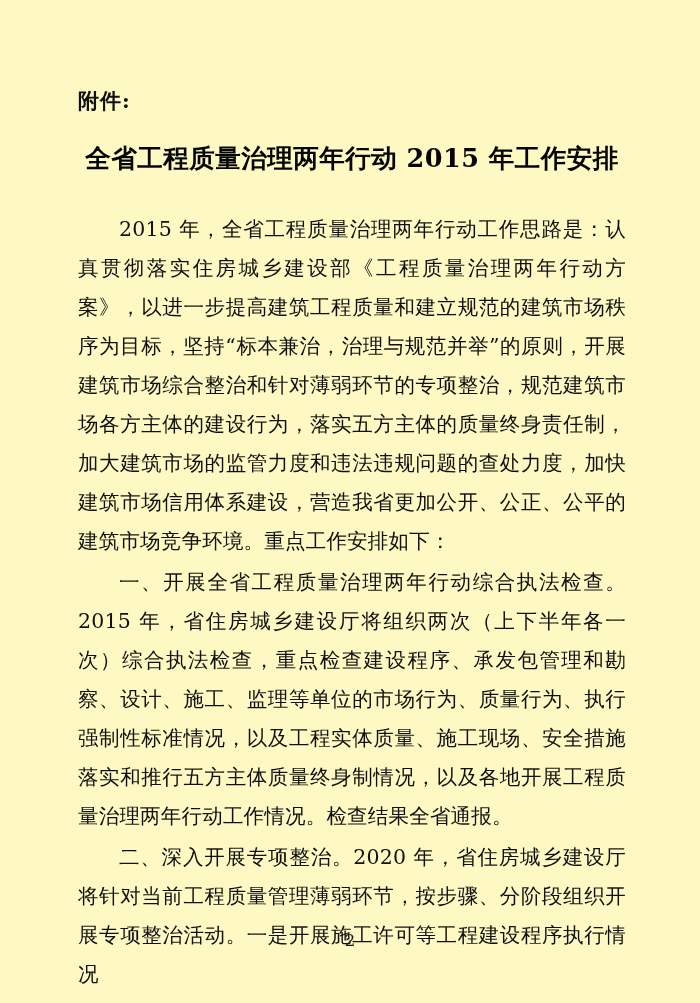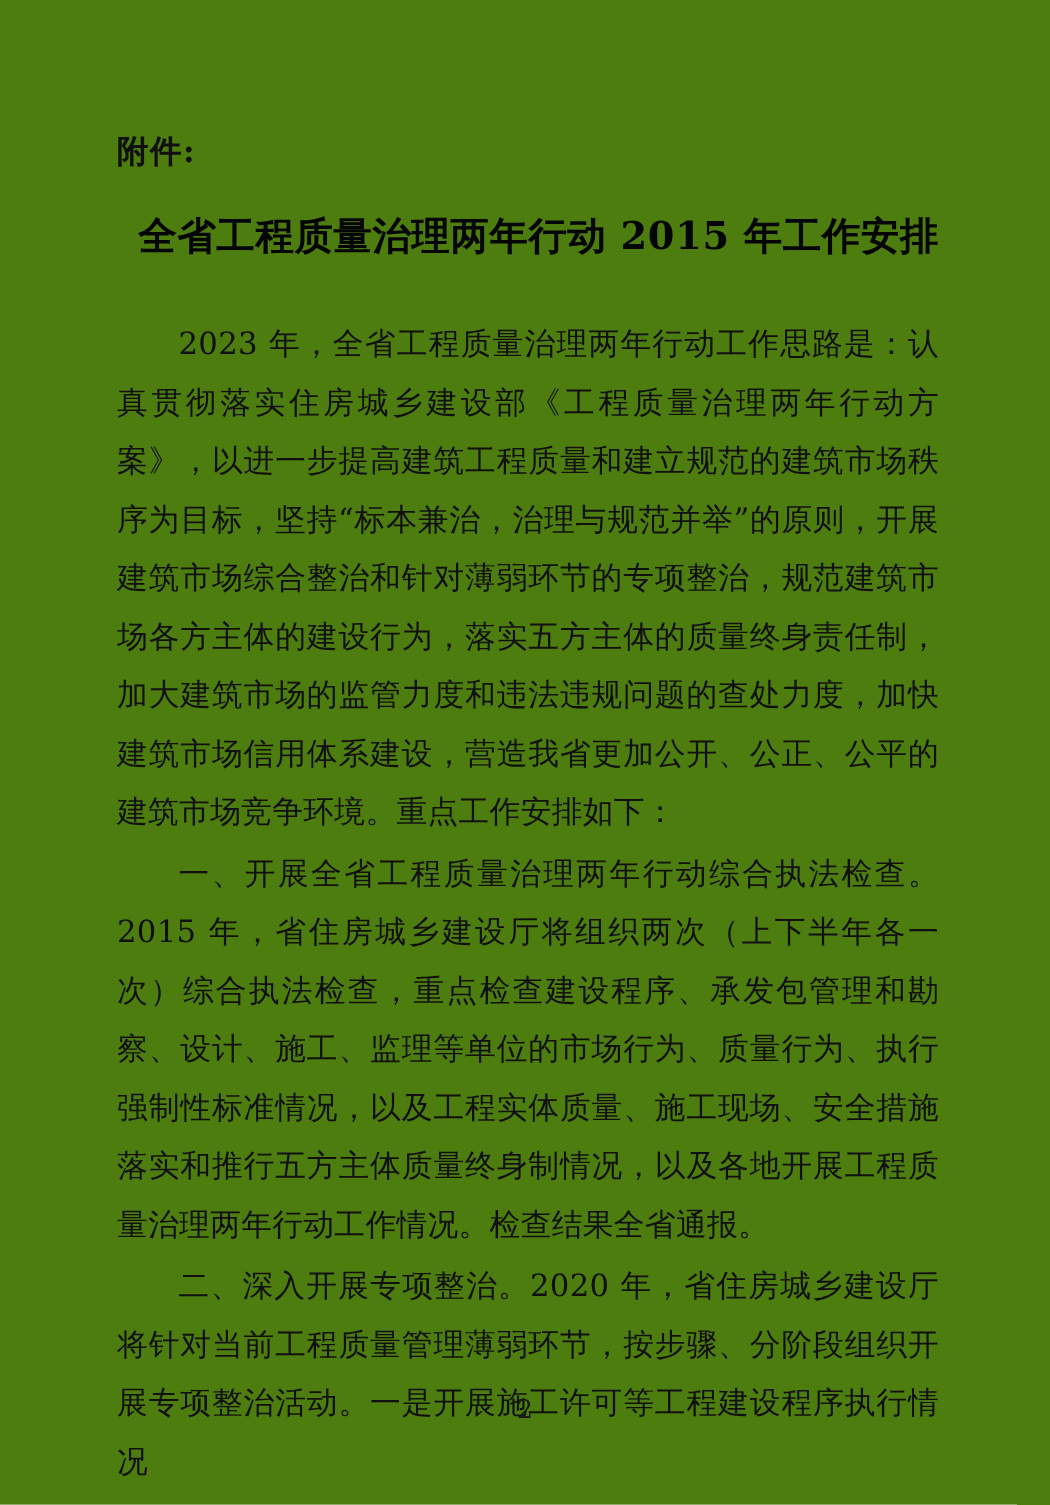--- a/index.html
+++ b/index.html
@@ -14,41 +14,41 @@
     font-family: "DejaVu Serif", "Liberation Serif", serif;
     color: #141414;
     overflow: hidden;
   }
   .page {
     position: absolute;
     left: 0;
     top: 0;
     width: 700px;
     height: 1003px;
-    background: #4d7c0f;
+    background: #fef9c3;
   }
   .content {
     position: absolute;
     left: 78px;
     top: 86px;
     width: 548px;
   }
   .attachment-label {
     font-size: 21px;
     line-height: 1.4;
     letter-spacing: 1px;
     font-weight: 600;
     color: #0f0f0f;
     margin: 0 0 26px 0;
   }
   .doc-title {
     font-size: 25.5px;
     font-weight: 700;
     letter-spacing: 0.5px;
-    text-align: right;
+    text-align: center;
     color: #050505;
     margin: 0 0 34px 0;
     line-height: 1.35;
     white-space: nowrap;
   }
   .para {
     font-size: 20.5px;
     line-height: 39px;
     text-align: justify;
     text-justify: inter-ideograph;
@@ -74,21 +74,21 @@
 </head>
 <body>
 
 <div class="page">
   <div class="content">
 
     <p class="attachment-label">附件:</p>
 
     <h1 class="doc-title">全省工程质量治理两年行动 2015 年工作安排</h1>
 
-    <p class="para indent">2023 年，全省工程质量治理两年行动工作思路是：认真贯彻落实住房城乡建设部《工程质量治理两年行动方案》，以进一步提高建筑工程质量和建立规范的建筑市场秩序为目标，坚持“标本兼治，治理与规范并举”的原则，开展建筑市场综合整治和针对薄弱环节的专项整治，规范建筑市场各方主体的建设行为，落实五方主体的质量终身责任制，加大建筑市场的监管力度和违法违规问题的查处力度，加快建筑市场信用体系建设，营造我省更加公开、公正、公平的建筑市场竞争环境。重点工作安排如下：</p>
+    <p class="para indent">2015 年，全省工程质量治理两年行动工作思路是：认真贯彻落实住房城乡建设部《工程质量治理两年行动方案》，以进一步提高建筑工程质量和建立规范的建筑市场秩序为目标，坚持“标本兼治，治理与规范并举”的原则，开展建筑市场综合整治和针对薄弱环节的专项整治，规范建筑市场各方主体的建设行为，落实五方主体的质量终身责任制，加大建筑市场的监管力度和违法违规问题的查处力度，加快建筑市场信用体系建设，营造我省更加公开、公正、公平的建筑市场竞争环境。重点工作安排如下：</p>
 
     <p class="para indent">一、开展全省工程质量治理两年行动综合执法检查。2015 年，省住房城乡建设厅将组织两次（上下半年各一次）综合执法检查，重点检查建设程序、承发包管理和勘察、设计、施工、监理等单位的市场行为、质量行为、执行强制性标准情况，以及工程实体质量、施工现场、安全措施落实和推行五方主体质量终身制情况，以及各地开展工程质量治理两年行动工作情况。检查结果全省通报。</p>
 
     <p class="para indent">二、深入开展专项整治。2020 年，省住房城乡建设厅将针对当前工程质量管理薄弱环节，按步骤、分阶段组织开展专项整治活动。一是开展施工许可等工程建设程序执行情况</p>
 
   </div>
 
   <div class="page-number">2</div>
 </div>
 

